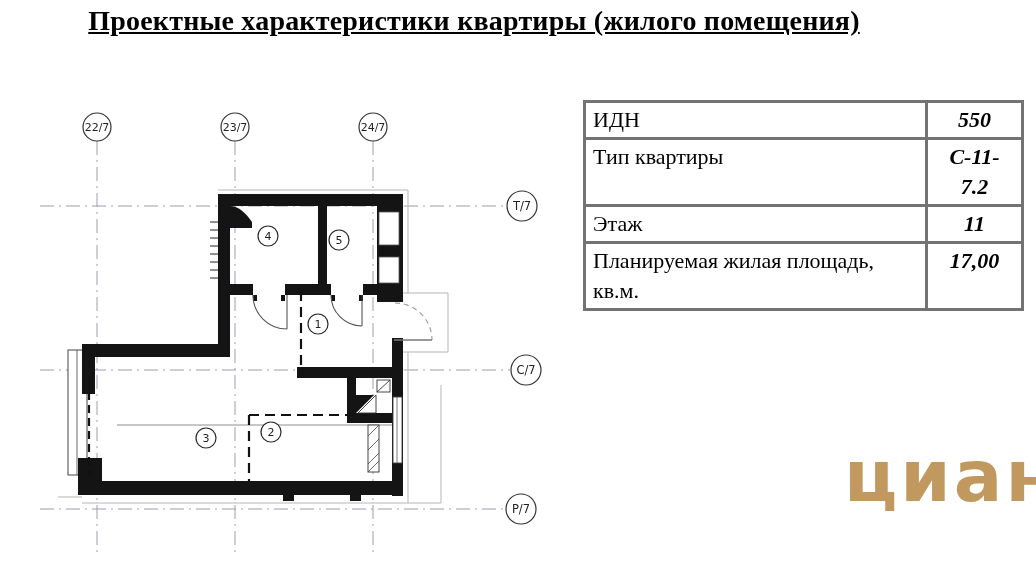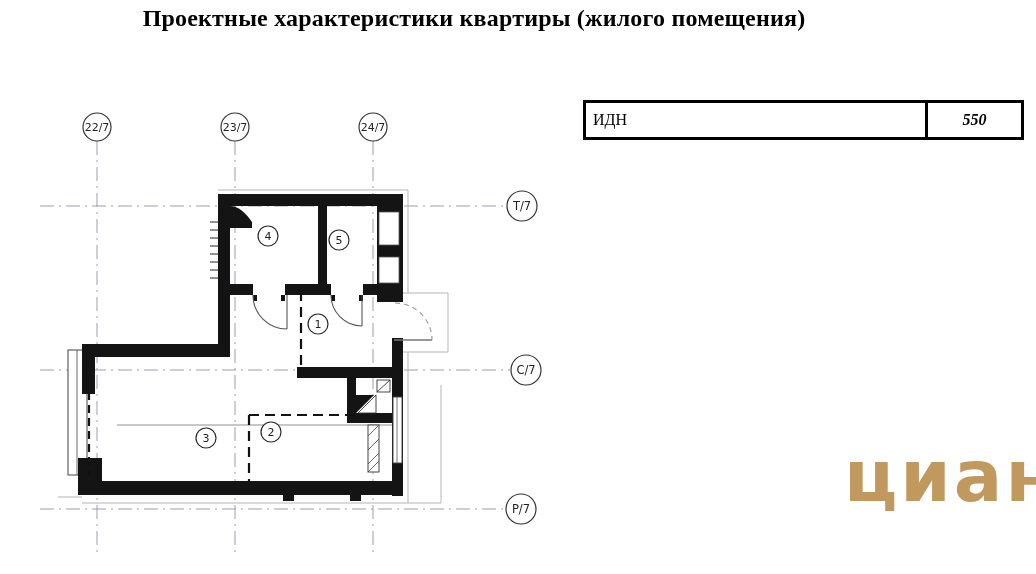--- a/index.html
+++ b/index.html
@@ -2,33 +2,33 @@
 <html><head>
 <meta charset="utf-8">
 <style>
   html,body{margin:0;padding:0;}
   body{
     width:1036px;height:574px;position:relative;overflow:hidden;
     background:#ffffff;font-family:"Liberation Serif",serif;color:#000;
   }
   .title{
     position:absolute;top:5px;left:0;width:948px;text-align:center;
-    font-size:24px;font-weight:bold;letter-spacing:.2px;z-index:3;
+    font-size:28px;font-weight:bold;letter-spacing:.2px;z-index:3;text-decoration:underline;
   }
   .plan-svg{position:absolute;left:0;top:0;z-index:2;}
   .watermark{
     position:absolute;left:844px;top:434px;z-index:1;
     font-family:"DejaVu Sans",sans-serif;font-size:72px;font-weight:bold;
     color:#a16207;opacity:.65;letter-spacing:3px;user-select:none;
   }
   .spec-table-wrap{position:absolute;left:583px;top:100px;z-index:2;}
   table.spec{border-collapse:collapse;table-layout:fixed;width:438px;background:transparent;}
   table.spec td{
-    border:3px solid #000000;vertical-align:top;
-    font-size:16px;line-height:30px;white-space:pre-line;
+    border:3px solid #737373;vertical-align:top;
+    font-size:22px;line-height:30px;white-space:pre-line;
     padding:2px 4px 2px 7px;background:transparent;
   }
   table.spec td.val{
     text-align:center;font-weight:bold;padding:2px 2px;font-style:italic;
   }
   tr.h1{height:33px}
   tr.h2{height:61px}
   tr.h3{height:35px}
   tr.h4{height:91px}
   tr.h5{height:146px}
@@ -204,15 +204,29 @@
   <table class="spec">
     <colgroup>
         <col style="width:342px">
         <col style="width:96px">
       </colgroup>
     <tbody>
       <tr class="h1">
         <td>ИДН</td>
         <td class="val">550</td>
       </tr>
+      <tr class="h2">
+        <td>Тип квартиры</td>
+        <td class="val">С-11-
+7.2</td>
+      </tr>
+      <tr class="h3">
+        <td>Этаж</td>
+        <td class="val">11</td>
+      </tr>
+      <tr class="h6">
+        <td>Планируемая жилая площадь,
+кв.м.</td>
+        <td class="val">17,00</td>
+      </tr>
     </tbody>
   </table>
 </div>
 
 </body></html>

